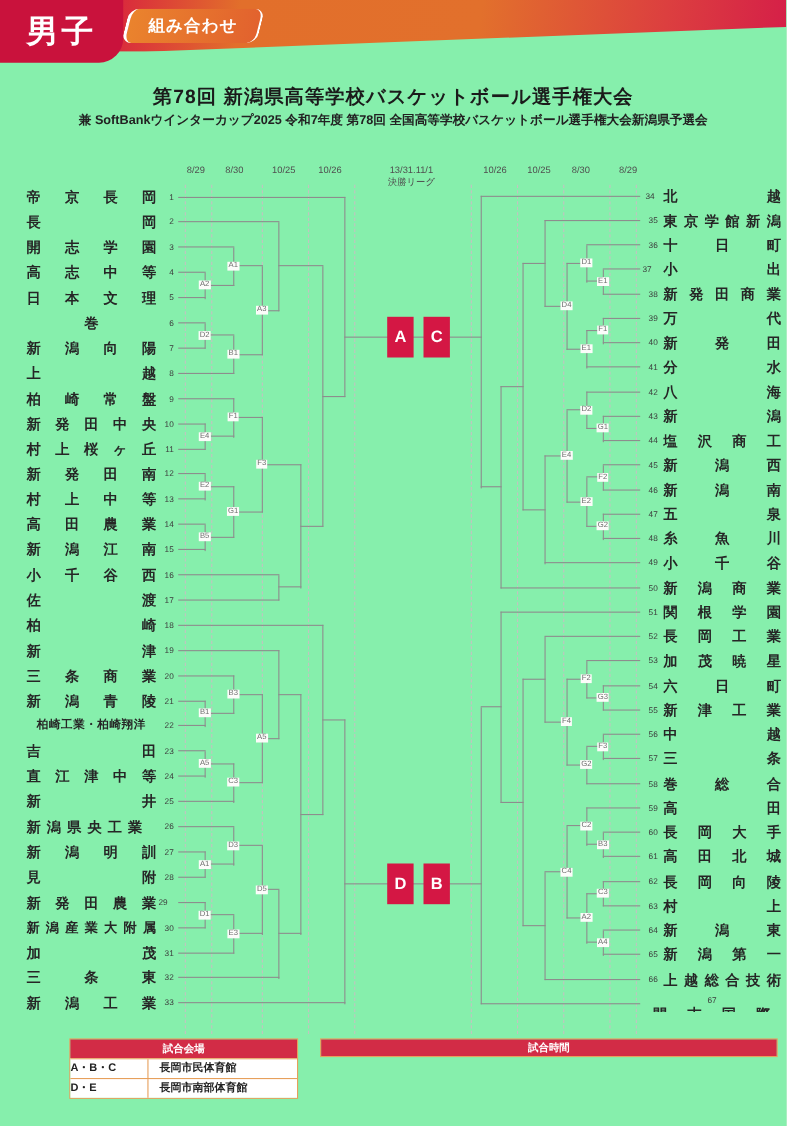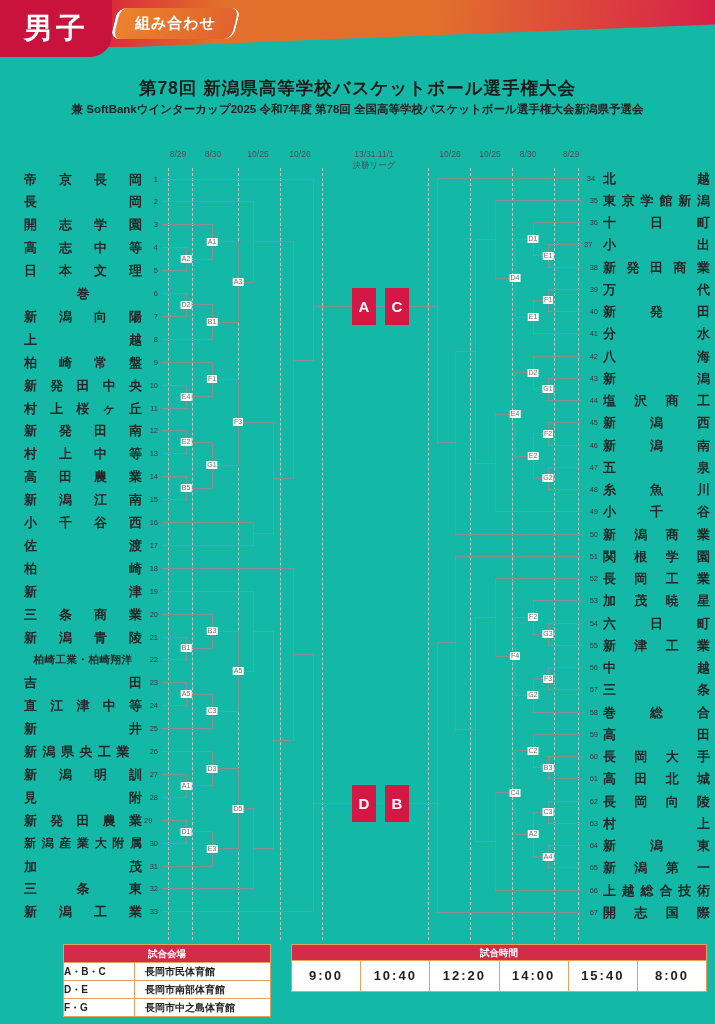--- a/index.html
+++ b/index.html
@@ -1,17 +1,17 @@
 <!DOCTYPE html>
 <html><head>
 <meta charset="utf-8">
 <style>
   html,body{margin:0;padding:0;}
   body{font-family:"Liberation Sans","DejaVu Sans",sans-serif;background:#e9e9e7;}
-  #page{position:relative;width:715px;height:1024px;background:#14b8a6;margin:0 auto;overflow:hidden;}
+  #page{position:relative;width:715px;height:1024px;background:#86efac;margin:0 auto;overflow:hidden;}
 
   
   .band{position:absolute;left:94px;top:0;width:621px;height:47px;
     background:linear-gradient(97deg,#d8203f 0%,#e26f2b 20%,#e2702c 55%,#dc3f3f 82%,#d51f48 100%);
     clip-path:polygon(0 0,100% 0,100% 52%,6% 100%,0 100%);}
   .danshi{position:absolute;left:0;top:0;width:112px;height:57px;background:#c9123c;
     border-bottom-right-radius:22px;display:flex;align-items:center;z-index:2;}
   .danshi span{color:#fff;font-size:29px;font-weight:800;padding-left:24px;letter-spacing:3px;}
   .tab{position:absolute;left:114px;top:8px;width:118px;height:31px;
     background:linear-gradient(90deg,#ea832d,#e2622e);border-radius:9px;
@@ -751,21 +751,21 @@
         <div class="tnum" style="width: 14px; text-align: right; margin-right: 5px;">66</div>
         <div class="tname" style="width: 107px;">
           <span>上</span>
           <span>越</span>
           <span>総</span>
           <span>合</span>
           <span>技</span>
           <span>術</span>
         </div>
       </div>
-      <div class="trow" style="left: 584px; top: 904.75px; width: 126px;">
+      <div class="trow" style="left: 584px; top: 904.75px; width: 126px; flex-direction: column;">
         <div class="tnum" style="width: 14px; text-align: right; margin-right: 5px;">67</div>
         <div class="tname" style="width: 107px;">
           <span>開</span>
           <span>志</span>
           <span>国</span>
           <span>際</span>
         </div>
       </div>
       <div class="bl" style="left: 548px; top: 244.25px; width: 34px; height: 1px;"></div>
       <div class="bl" style="left: 548px; top: 266.5px; width: 34px; height: 1px;"></div>
@@ -897,31 +897,19 @@
     <div class="vhead">試合会場</div>
     <div id="vrows">
         <div class="vrow">
           <div class="vc1">A・B・C</div>
           <div class="vc2">長岡市民体育館</div>
         </div>
         <div class="vrow">
           <div class="vc1">D・E</div>
           <div class="vc2">長岡市南部体育館</div>
         </div>
-        <div class="vrow">
-          <div class="vc1">F・G</div>
-          <div class="vc2">長岡市中之島体育館</div>
-        </div>
       </div>
   </div>
 
   <div class="ttable">
     <div class="thead">試合時間</div>
-    <div class="tvals" id="tvals">
-        <div>9:00</div>
-        <div>10:40</div>
-        <div>12:20</div>
-        <div>14:00</div>
-        <div>15:40</div>
-        <div>8:00</div>
-      </div>
   </div>
 </div>
 
 </body></html>

